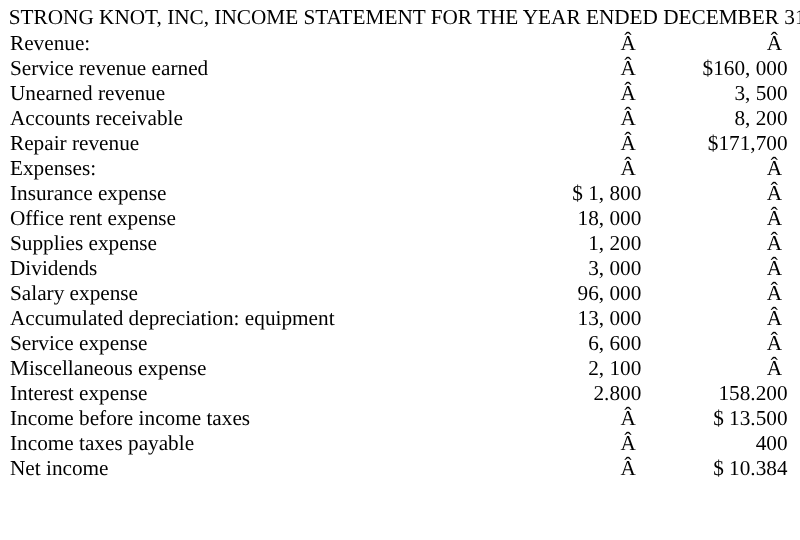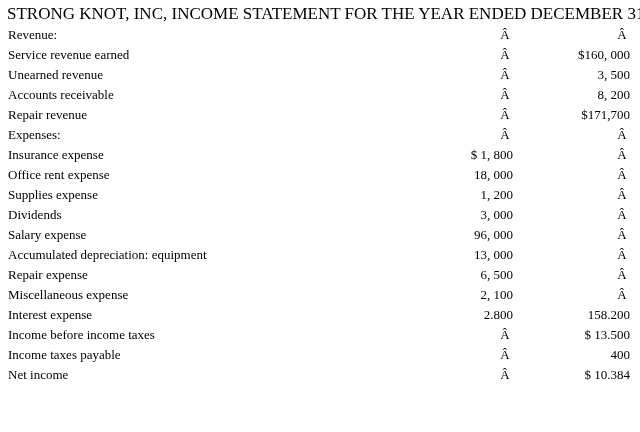--- a/index.html
+++ b/index.html
@@ -27,21 +27,21 @@
     border-collapse: collapse;
     table-layout: fixed;
     margin-left: 8px;
     width: 622px;
     border: none;
   }
   table.statement col.c1 { width: 390px; }
   table.statement col.c2 { width: 115px; }
   table.statement col.c3 { width: 117px; }
   table.statement td {
-    font-size: 13px;
+    font-size: 17px;
     line-height: 20px;
     height: 20px;
     padding: 0;
     border: none;
     white-space: nowrap;
     overflow: hidden;
     vertical-align: top;
   }
   td.label-cell { text-align: left; }
   td.amount-cell { text-align: right; }
@@ -127,22 +127,22 @@
 
 
   <tr>
     <td class="label-cell">Accumulated depreciation: equipment</td>
     <td class="amount-cell">13, 000</td>
     <td class="amount-cell">Â&nbsp;</td>
   </tr>
 
 
   <tr>
-    <td class="label-cell">Repair expense</td>
-    <td class="amount-cell">6, 500</td>
+    <td class="label-cell">Service expense</td>
+    <td class="amount-cell">6, 600</td>
     <td class="amount-cell">Â&nbsp;</td>
   </tr>
 
   <tr>
     <td class="label-cell">Miscellaneous expense</td>
     <td class="amount-cell">2, 100</td>
     <td class="amount-cell">Â&nbsp;</td>
   </tr>
 
   <tr>

